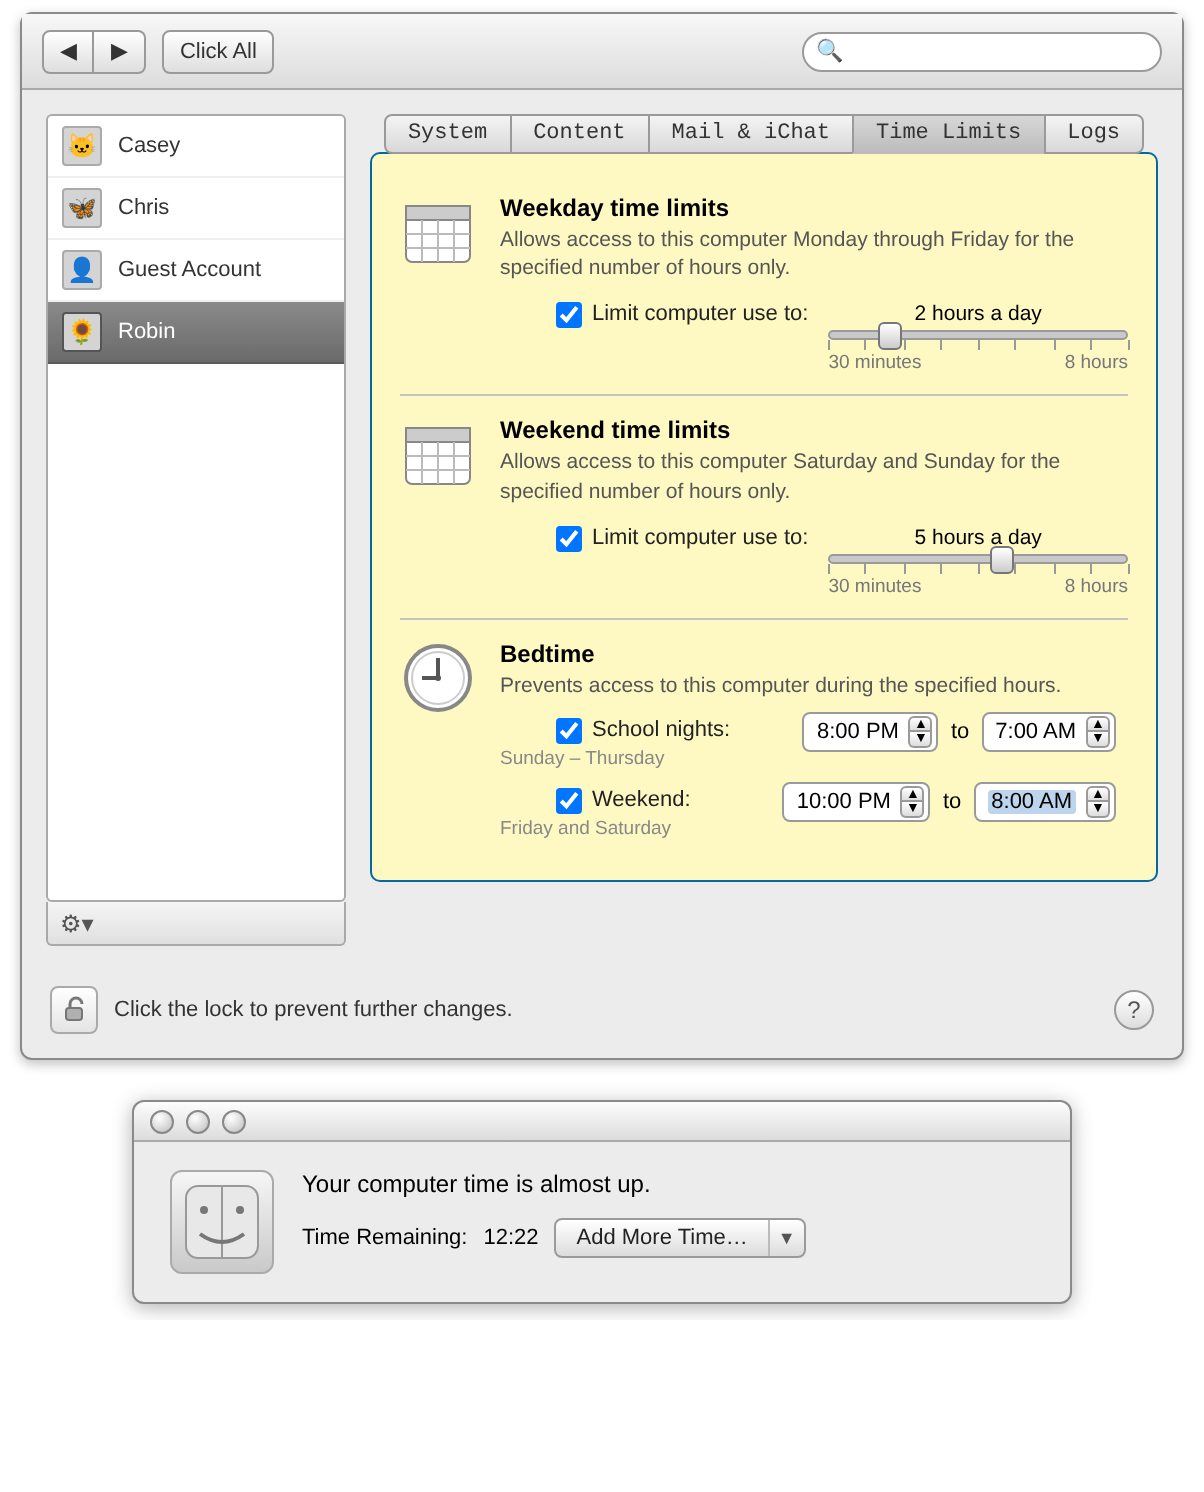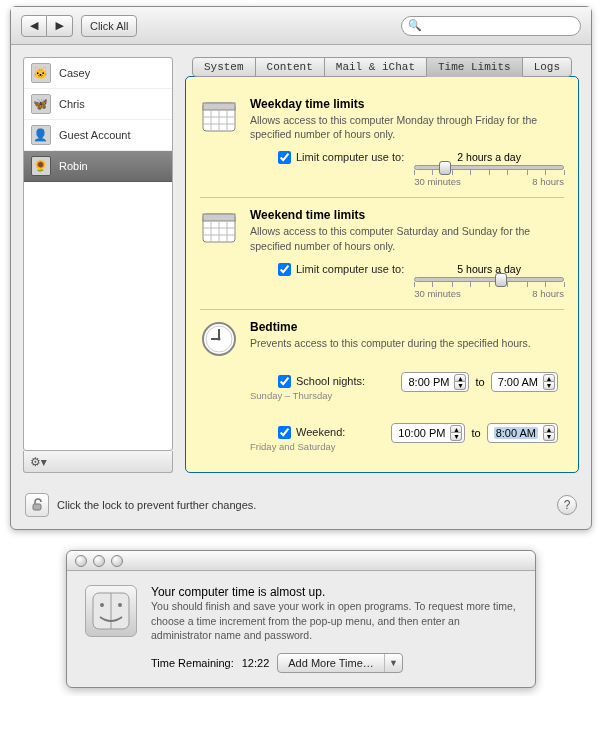--- a/index.html
+++ b/index.html
@@ -141,21 +141,21 @@
     margin-left:-6px;
     background:linear-gradient(#fff,#ccc);
     border:1px solid #777; border-radius:3px;
   }
   .slider-ticks { position:relative; height:6px; }
   .slider-ticks i {
     position:absolute; top:0; width:1px; height:5px; background:#999;
   }
   .slider-labels { display:flex; justify-content:space-between; font-size:9.5px; color:#777;gap:41px; }
 
-  .bed-row { display:grid; grid-template-columns: 1fr auto auto auto auto; align-items:center; column-gap:6px; row-gap:2px; margin-top:22px; }
+  .bed-row { display:grid; grid-template-columns: 1fr auto auto auto auto; align-items:center; column-gap:6px; row-gap:2px; margin-top:6px; }
   .bed-row .sublabel { grid-column:1; font-size:9.5px; color:#888; margin-top:-4px; }
   .time-field {
     display:inline-flex; align-items:center;
     border:1px solid #9a9a9a; border-radius:4px; background:#fff;
     height:20px; padding:0 2px 0 6px; font-size:11px;
   }
   .time-field.focus .val { background:#bcd4ec; border-radius:2px; padding:0 2px; }
   .spin { display:flex; flex-direction:column; margin-left:5px; }
   .spin b {
     width:12px; height:8px; font-size:7px; line-height:8px; text-align:center;
@@ -459,21 +459,20 @@
       <svg width="40" height="40" viewBox="0 0 40 40">
           <rect x="2" y="2" width="36" height="36" rx="6" fill="#e8e8e8" stroke="#999"></rect>
           <path d="M20 2 v36" stroke="#999"></path>
           <circle cx="11" cy="14" r="2" fill="#777"></circle>
           <circle cx="29" cy="14" r="2" fill="#777"></circle>
           <path d="M9 26 q11 8 22 0" fill="none" stroke="#777" stroke-width="2"></path>
         </svg>
     </div>
     <div class="dlg-text">
       <div class="dlg-title">Your computer time is almost up.</div>
-      <div class="dlg-desc">You should finish and save your work in open programs. To request more time, choose a time increment from the pop-up menu, and then enter an administrator name and password.</div>
       <div class="dlg-row">
         <span>Time Remaining:</span>
         <span>12:22</span>
         <div class="dropdown-btn">
           <span>Add More Time…</span>
           <span class="arrow">▼</span>
         </div>
       </div>
     </div>
   </div>

